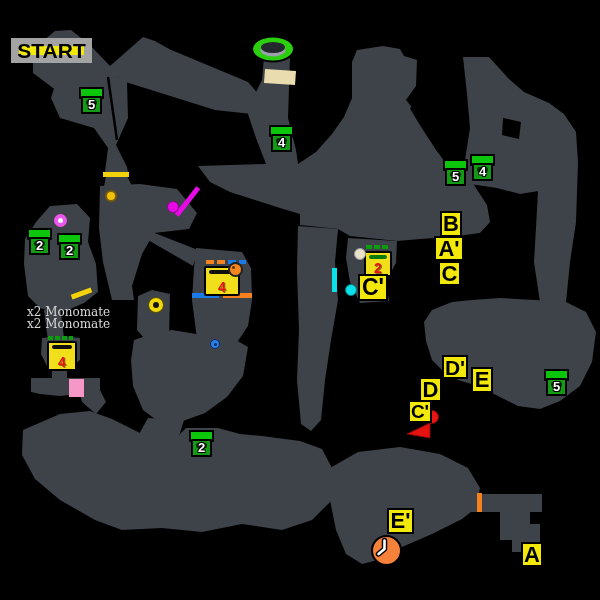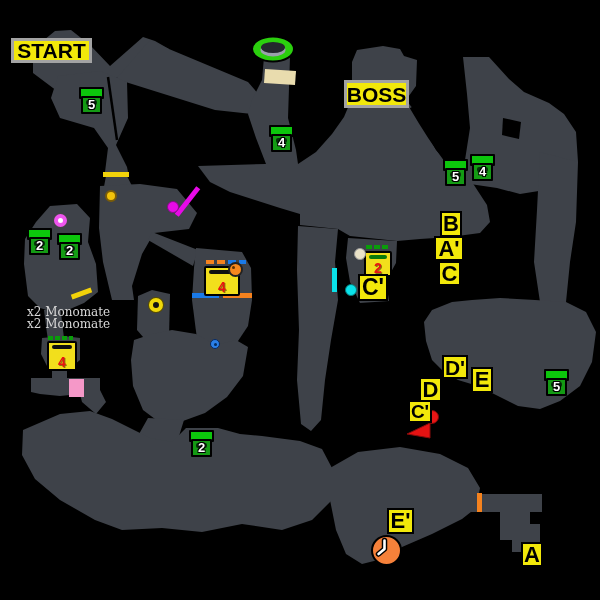--- a/index.html
+++ b/index.html
@@ -4,21 +4,21 @@
 <style>
   html,body{margin:0;padding:0;background:#000;}
   #stage{position:relative;width:600px;height:600px;background:#000;overflow:hidden;
          font-family:"Liberation Sans",sans-serif;}
   #cave-svg{position:absolute;left:0;top:0;z-index:1;}
   .abs{position:absolute;box-sizing:border-box;}
   
   .lbl{position:absolute;box-sizing:border-box;background:#f2e80a;border:2px solid #000;
        color:#000;font-weight:bold;text-align:center;z-index:6;
        display:flex;align-items:center;justify-content:center;line-height:1;}
-  .big{border:3px solid #a3a3a3;z-index:7;}
+  .big{border:8px solid #a3a3a3;z-index:7;}
   
   .gbox{position:absolute;width:25px;height:27px;z-index:4;}
   .gbox .lid{position:absolute;left:0;right:0;top:0;height:8px;background:#0cc60c;
              border:2px solid #000;border-radius:1px;}
   .gbox .body{position:absolute;left:2px;right:2px;top:9px;bottom:0;background:#149b14;
               border:2px solid #000;border-radius:1px;}
   .gbox .slot{position:absolute;left:3px;right:3px;top:2px;height:5px;background:#05330a;border-radius:2px;}
   .gbox .num{position:absolute;left:0;right:0;bottom:0;text-align:center;color:#fff;
              font-size:13px;font-weight:bold;
              text-shadow:1px 1px 0 #000,-1px 1px 0 #000,1px -1px 0 #000,-1px -1px 0 #000;}
@@ -206,23 +206,20 @@
   </div>
 
   <div class="notes" style="left:27px;top:306px;">
     <div>x2 Monomate</div>
     <div>x2 Monomate</div>
   </div>
 
   <div class="lbl big" style="left:11px;top:38px;width:81px;height:25px;font-size:21px;">
       <span>START</span>
     </div>
-  <div class="lbl big" style="left:344px;top:80px;width:65px;height:28px;font-size:21px;">
-      <span>BOSS</span>
-    </div>
 
   <div class="lbl" style="left:440px;top:211px;width:22px;height:26px;font-size:22px;">
       <span>B</span>
     </div>
   <div class="lbl" style="left:434px;top:236px;width:30px;height:25px;font-size:22px;">
       <span>A'</span>
     </div>
   <div class="lbl" style="left:438px;top:261px;width:23px;height:25px;font-size:22px;">
       <span>C</span>
     </div>

